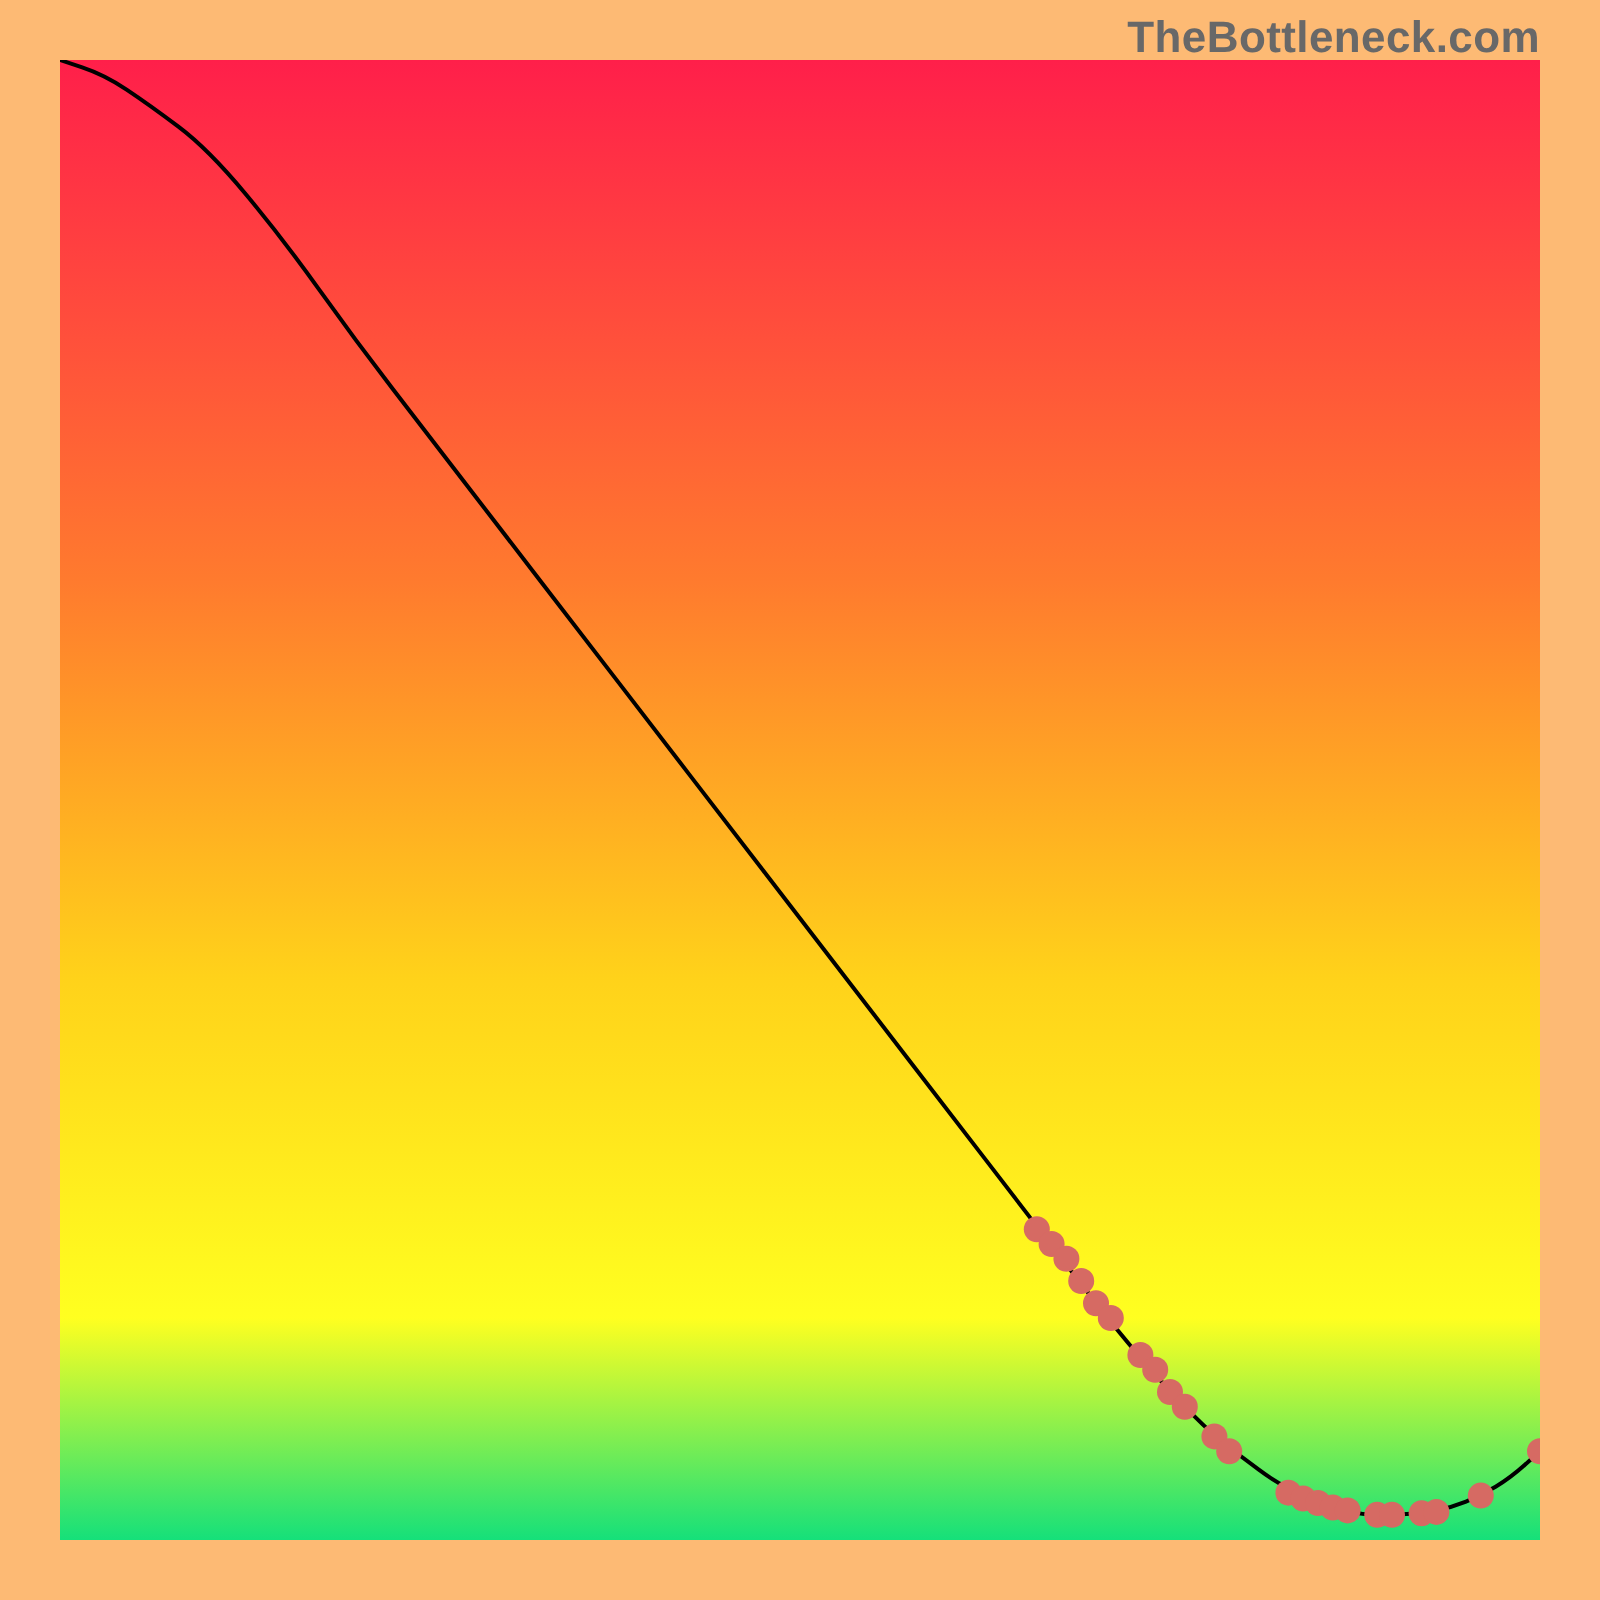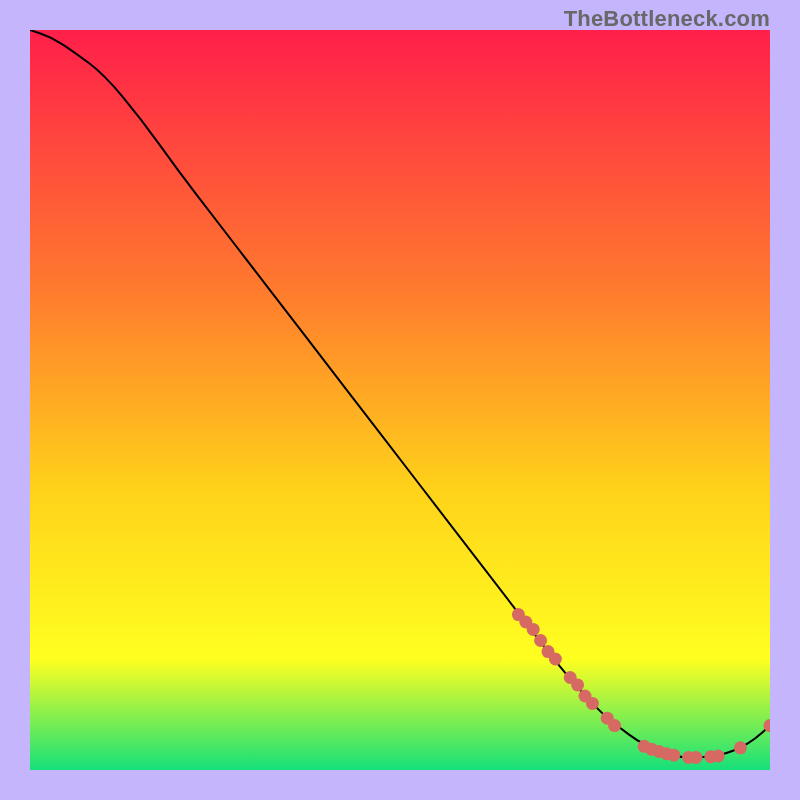--- a/index.html
+++ b/index.html
@@ -7,21 +7,21 @@
     padding: 0;
     width: 800px;
     height: 800px;
     background: #000;
     overflow: hidden;
   }
   .stage {
     position: relative;
     width: 800px;
     height: 800px;
-    background: #c4b5fd;
+    background: #fdba74;
   }
   .plot {
     position: absolute;
     left: 30px;
     top: 30px;
     width: 740px;
     height: 740px;
   }
   .watermark {
     position: absolute;

